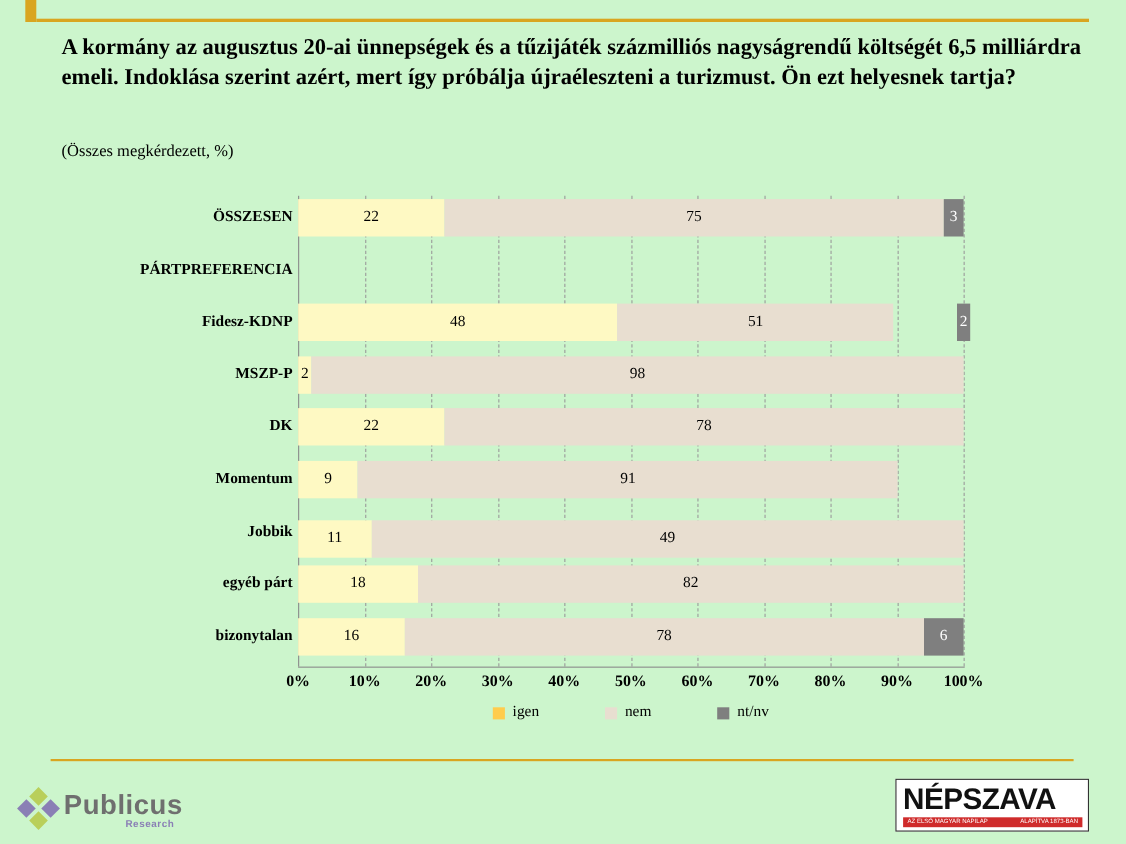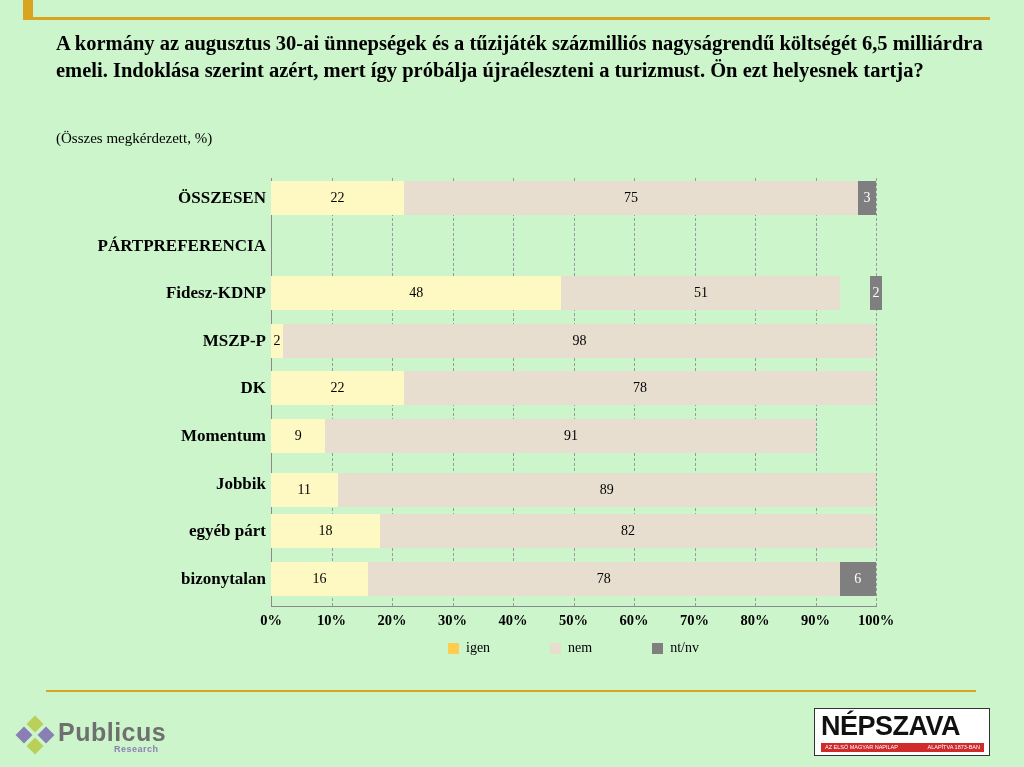--- a/index.html
+++ b/index.html
@@ -114,21 +114,21 @@
     overflow: hidden;
   }
   .seg.igen { background: #fef9c3; }
   .seg.nem  { background: #e8ded0; }
   .seg.ntnv { background: #7f7f7f; color: #fff; }
   .cat-label {
     position: absolute;
     left: 15px;
     width: 220px;
     text-align: right;
-    font-size: 17px;
+    font-size: 14px;
     font-weight: bold;
     color: #000;
     height: 34px;
     line-height: 34px;
     white-space: nowrap;
   }
   .xtick {
     position: absolute;
     top: 444px;
     font-size: 14.5px;
@@ -238,21 +238,21 @@
   }
 </style>
 </head>
 <body>
 
 <div class="slide">
 
   <div class="left-bar"></div>
   <div class="top-rule"></div>
 
-  <div class="title">A kormány az augusztus 30-ai ünnepségek és a tűzijáték százmilliós nagyságrendű költségét 6,5 milliárdra emeli. Indoklása szerint azért, mert így próbálja újraéleszteni a turizmust. Ön ezt helyesnek tartja?</div>
+  <div class="title">A kormány az augusztus 20-ai ünnepségek és a tűzijáték százmilliós nagyságrendű költségét 6,5 milliárdra emeli. Indoklása szerint azért, mert így próbálja újraéleszteni a turizmust. Ön ezt helyesnek tartja?</div>
   <div class="subtitle">(Összes megkérdezett, %)</div>
 
   <div class="chart">
     <div class="plot" id="plot">
         <div class="gridline solid-left" style="left: 0px;"></div>
         <div class="gridline" style="left: 60.5px;"></div>
         <div class="gridline" style="left: 121px;"></div>
         <div class="gridline" style="left: 181.5px;"></div>
         <div class="gridline" style="left: 242px;"></div>
         <div class="gridline" style="left: 302.5px;"></div>
@@ -264,42 +264,42 @@
         <div class="cat-label" style="top: 3px; position: absolute; left: -225px;">ÖSSZESEN</div>
         <div class="row" style="top: 3px;">
           <div class="seg igen" style="left: 0px; width: 133.1px;">22</div>
           <div class="seg nem" style="left: 133.1px; width: 453.75px;">75</div>
           <div class="seg ntnv" style="left: 586.85px; width: 18.15px;">3</div>
         </div>
         <div class="cat-label" style="top: 98.2px; position: absolute; left: -225px;">Fidesz-KDNP</div>
         <div class="cat-label" style="top: 50.6px; position: absolute; left: -225px;">PÁRTPREFERENCIA</div>
         <div class="row" style="top: 98.2px;">
           <div class="seg igen" style="left: 0px; width: 290.4px;">48</div>
-          <div class="seg nem" style="left: 290.4px; width: 279px;">51</div>
+          <div class="seg nem" style="left: 290.4px; width: 251px;">51</div>
           <div class="seg ntnv" style="left: 598.95px; width: 12.1px;">2</div>
         </div>
         <div class="cat-label" style="top: 145.8px; position: absolute; left: -225px;">MSZP-P</div>
         <div class="row" style="top: 145.8px;">
           <div class="seg igen" style="left: 0px; width: 12.1px;">2</div>
           <div class="seg nem" style="left: 12.1px; width: 592.9px;">98</div>
         </div>
         <div class="cat-label" style="top: 193.4px; position: absolute; left: -225px;">DK</div>
         <div class="row" style="top: 193.4px;">
           <div class="seg igen" style="left: 0px; width: 133.1px;">22</div>
           <div class="seg nem" style="left: 133.1px; width: 471.9px;">78</div>
         </div>
         <div class="cat-label" style="top: 241px; position: absolute; left: -225px;">Momentum</div>
         <div class="row" style="top: 241px;">
           <div class="seg igen" style="left: 0px; width: 54.45px;">9</div>
           <div class="seg nem" style="left: 54.45px; width: 491px;">91</div>
         </div>
         <div class="cat-label" style="top: 288.6px; position: absolute; left: -225px;">Jobbik</div>
         <div class="row" style="top: 295px;">
           <div class="seg igen" style="left: 0px; width: 66.55px;">11</div>
-          <div class="seg nem" style="left: 66.55px; width: 538.45px;">89</div>
+          <div class="seg nem" style="left: 66.55px; width: 538.45px;">49</div>
         </div>
         <div class="cat-label" style="top: 336.2px; position: absolute; left: -225px;">egyéb párt</div>
         <div class="row" style="top: 336.2px;">
           <div class="seg igen" style="left: 0px; width: 108.9px;">18</div>
           <div class="seg nem" style="left: 108.9px; width: 496.1px;">82</div>
         </div>
         <div class="cat-label" style="top: 383.8px; position: absolute; left: -225px;">bizonytalan</div>
         <div class="row" style="top: 383.8px;">
           <div class="seg igen" style="left: 0px; width: 97px;">16</div>
           <div class="seg nem" style="left: 96.8px; width: 471.9px;">78</div>

